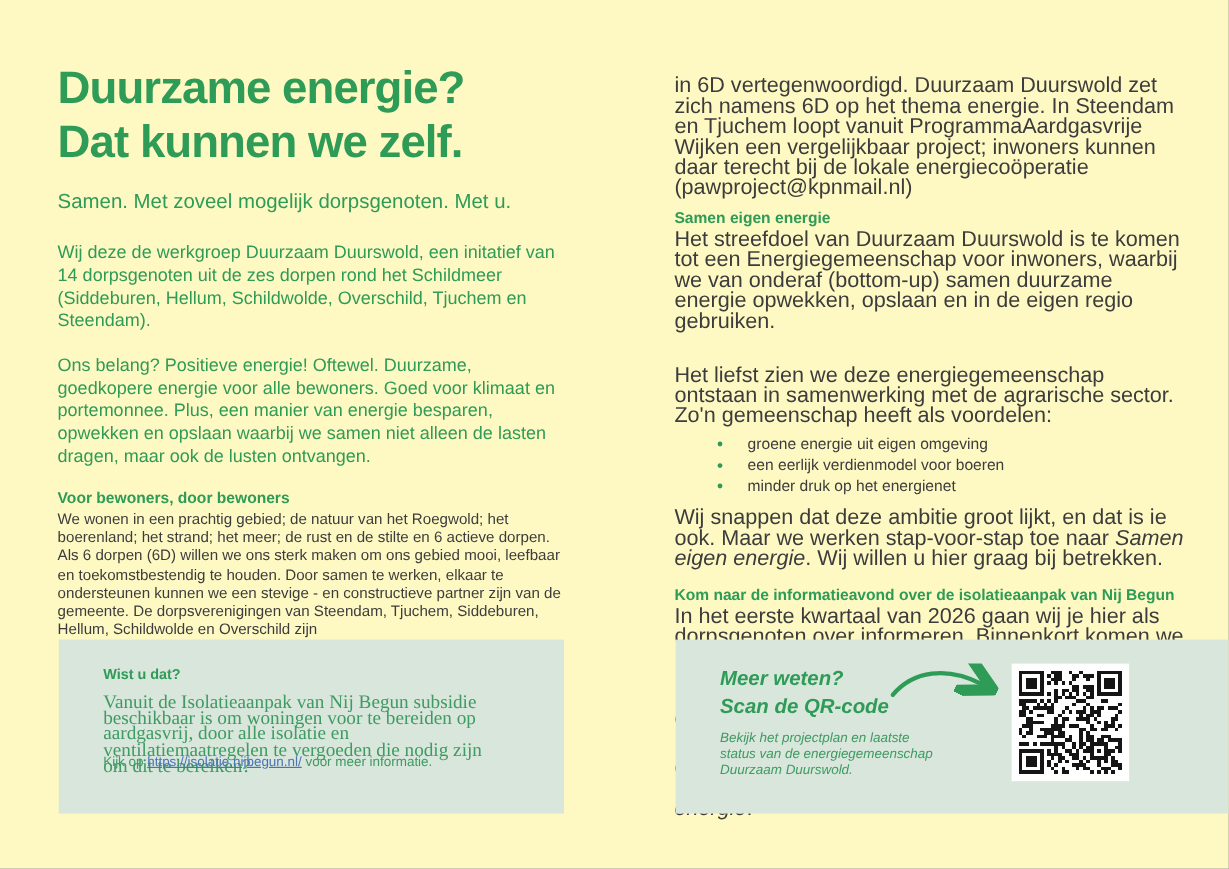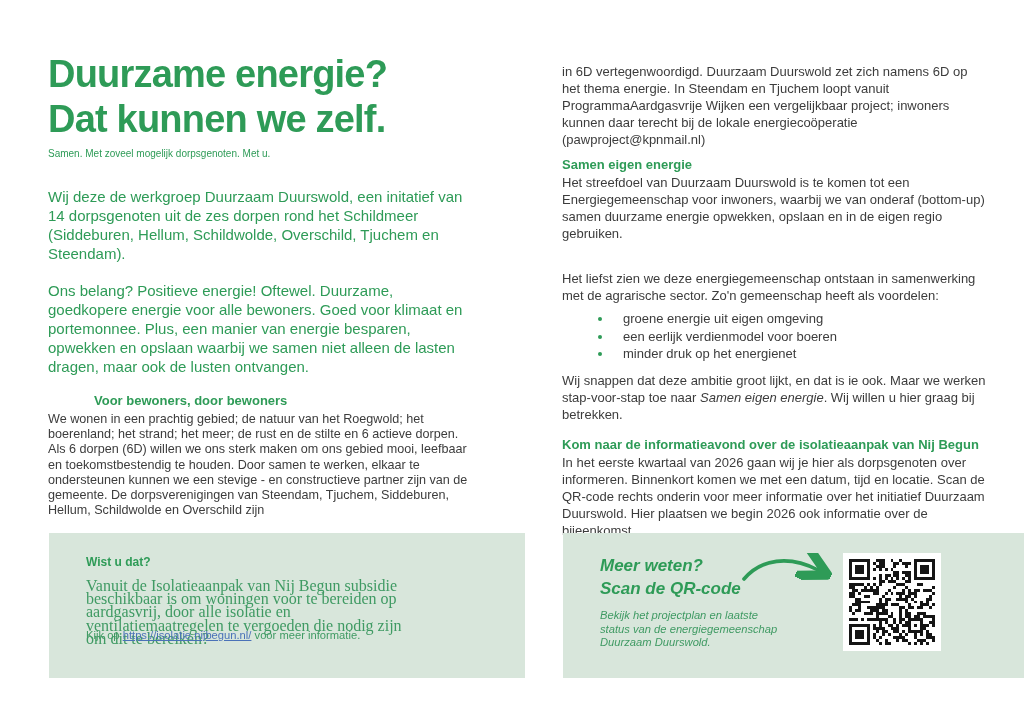--- a/index.html
+++ b/index.html
@@ -1,56 +1,56 @@
 <!DOCTYPE html>
 <html><head>
 <meta charset="utf-8">
 <style>
   * { margin:0; padding:0; box-sizing:border-box; }
   html,body { background:#888; }
   .page {
-    position:relative; width:1024px; height:724px; background:#ffffff;
+    position:relative; width:1024px; height:724px; background:#fef9c3;
     font-family:"Liberation Sans", sans-serif; overflow:hidden;
     margin:0 auto;
   }
   
   .col-left { position:absolute; left:48px; top:46px; width:421px; }
   .main-title {
     color:#2E9B57; font-size:38px; line-height:45px; font-weight:700;
     letter-spacing:-0.8px; padding-top:6px;
   }
-  .tagline { color:#2E9B57; font-size:10px; line-height:19px; margin-top:2px; }
+  .tagline { color:#2E9B57; font-size:17px; line-height:19px; margin-top:16px; }
   .green-p { color:#2E9B57; font-size:15px; line-height:19px; margin-top:24px; }
   .green-p.second { margin-top:18px; }
   .green-p b { font-weight:400; }
-  .sec-head { color:#2E9B57; font-size:13px; line-height:16px; font-weight:700; margin-top:17px;margin-left:46px; }
+  .sec-head { color:#2E9B57; font-size:13px; line-height:16px; font-weight:700; margin-top:17px; }
   .body-p { color:#3C3C3C; font-size:12.6px; line-height:15.2px; margin-top:3px; }
   
   .col-right { position:absolute; left:562px; top:56px; width:426px; }
-  .body-r { color:#3C3C3C; font-size:13px; line-height:17px; }
+  .body-r { color:#3C3C3C; font-size:18px; line-height:17px; }
   .r-cont { margin-top:7px; }
   .r-head { color:#2E9B57; font-size:13px; line-height:16px; font-weight:700; margin-top:9px; }
   .r-p1 { margin-top:1px; }
   .r-p2 { margin-top:28px; }
   ul.bullets { list-style:none; margin-top:6px; }
   ul.bullets li { position:relative; padding-left:61px; color:#3C3C3C; font-size:13px; line-height:17.5px; }
   ul.bullets li .dot {
     position:absolute; left:36px; top:7px; width:4px; height:4px;
     border-radius:50%; background:#2E9B57;
   }
   .r-p4 { margin-top:9px; }
   .r-head2 { margin-top:14px; }
   .r-p5 { margin-top:1px; }
   .r-p6 { margin-top:7px; }
   .it { font-style:italic; }
   
   .box {
     position:absolute; top:533px; height:145px; background:#D8E6DB;
   }
-  .box-left  { left:49px;  width:476px; }
+  .box-left  { left:49px;  width:421px; }
   .box-right { left:563px; width:488px;font-style:italic; }
   .wist-head { position:absolute; left:37px; top:22px; color:#2E9B57; font-size:12px; font-weight:700; }
   .wist-body { position:absolute; left:37px; top:46px; width:340px; color:#3F9A63; font-size:16px; line-height:13.2px;font-family:Liberation Serif, serif; }
   .wist-link-line { position:absolute; left:37px; top:96px; width:360px; color:#3F9A63; font-size:11.2px; }
   .wist-link-line a { color:#4A72B8; }
   .qr-head { position:absolute; left:37px; top:21px; color:#2E9B57; font-size:17px; line-height:23px; font-weight:700; }
   .qr-sub { position:absolute; left:37px; top:76px; width:180px; color:#3F9A63; font-size:11.2px; line-height:13.5px; }
   .arrow-wrap { position:absolute; left:178px; top:20px; width:92px; height:34px; }
   .qr-tile {
     position:absolute; left:280px; top:20px; width:98px; height:98px;

